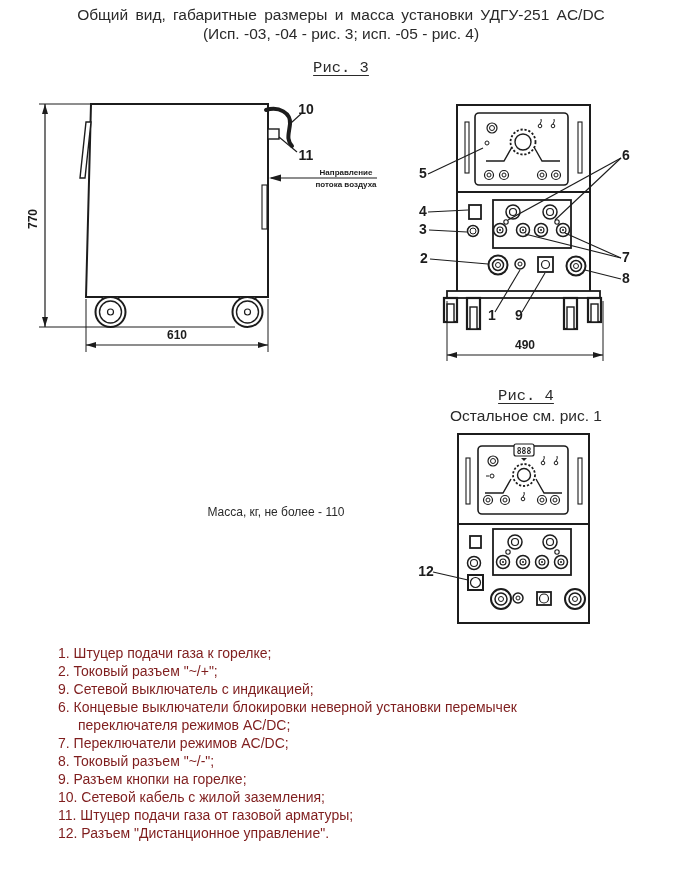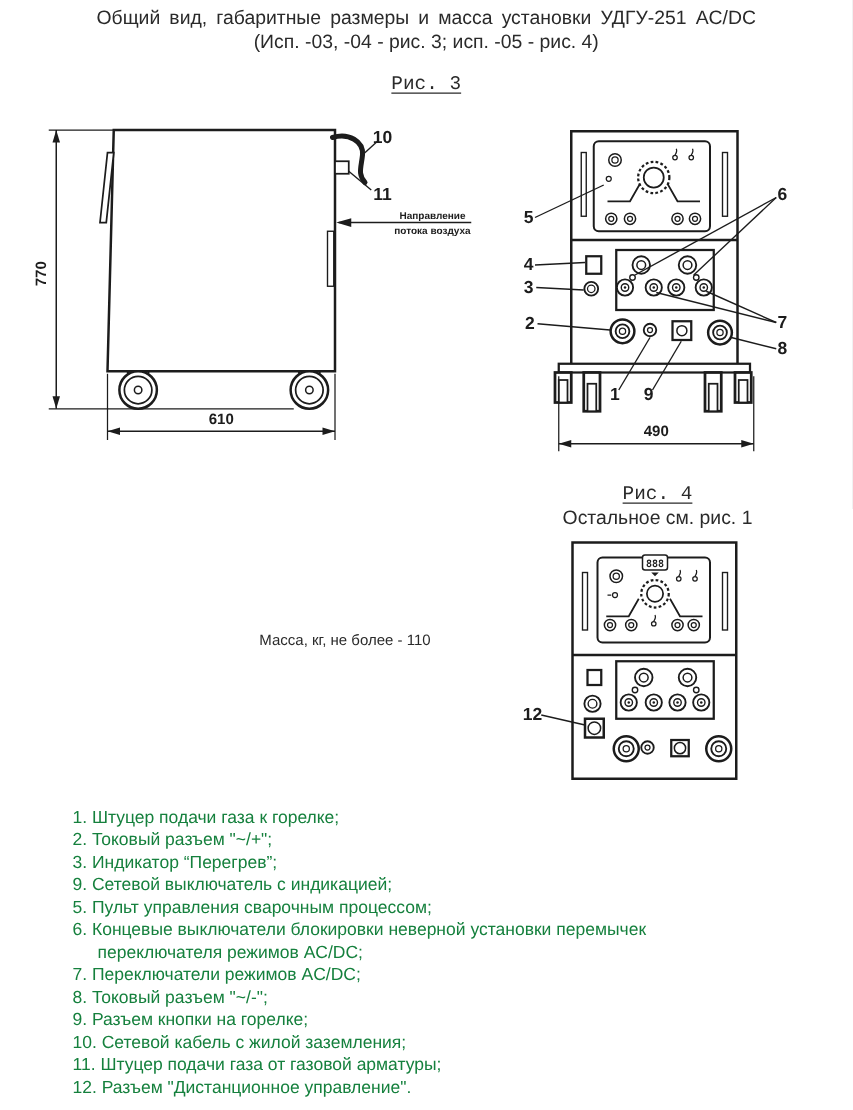--- a/index.html
+++ b/index.html
@@ -11,21 +11,21 @@
   .abs{position:absolute;}
   .title-block{top:5px;left:0;width:682px;text-align:center;
     font-size:15.5px;line-height:19px;color:#2a2a2a;}
   .title-line1{word-spacing:3px;}
   .fig-caption{font-size:15.5px;color:#2a2a2a;text-align:center;}
   .underlined{text-decoration:underline;text-underline-offset:3px;font-family:Liberation Mono, monospace;}
   .fig3-caption{top:58px;left:0;width:682px;}
   .fig4-caption{top:385px;left:395px;width:262px;line-height:20px;}
   .mass-note{top:505px;left:100px;width:352px;text-align:center;
     font-size:12px;color:#2a2a2a;}
-  .legend{top:644px;left:58px;width:500px;font-size:14px;line-height:18px;color:#15803d;}
+  .legend{top:644px;left:58px;width:500px;font-size:14px;line-height:18px;color:#7f1d1d;}
   .legend-item{padding-left:20px;text-indent:-20px;}
   svg{position:absolute;}
   svg .ink{stroke:#1c1c1c;fill:none;}
   svg .fillw{fill:#ffffff;}
   svg .solid{fill:#1c1c1c;stroke:none;}
   svg text{fill:#1c1c1c;font-family:"Liberation Sans", sans-serif;}
   svg .callout{font-size:14px;font-weight:bold;}
   svg .dim{font-size:12px;font-weight:bold;}
   svg .tiny{font-size:8px;font-weight:bold;}
   svg .seg{font-family:"DejaVu Sans Mono", monospace;font-size:8px;font-weight:bold;}
@@ -333,23 +333,21 @@
 
     <path class="ink" stroke-width="1.1" d="M18,142 L53,150"></path>
     <text class="callout" x="11" y="146" text-anchor="middle">12</text>
   </svg>
 
   <div class="abs mass-note">Масса, кг, не более - 110</div>
 
   <div class="abs legend">
     <div class="legend-item">1. Штуцер подачи газа к горелке;</div>
     <div class="legend-item">2. Токовый разъем "~/+";</div>
-    <div class="legend-item">3. Индикатор “Перегрев”;</div>
     <div class="legend-item">9. Сетевой выключатель с индикацией;</div>
-    <div class="legend-item">5. Пульт управления сварочным процессом;</div>
     <div class="legend-item">6. Концевые выключатели блокировки неверной установки перемычек переключателя режимов AC/DC;</div>
     <div class="legend-item">7. Переключатели режимов AC/DC;</div>
     <div class="legend-item">8. Токовый разъем "~/-";</div>
     <div class="legend-item">9. Разъем кнопки на горелке;</div>
     <div class="legend-item">10. Сетевой кабель с жилой заземления;</div>
     <div class="legend-item">11. Штуцер подачи газа от газовой арматуры;</div>
     <div class="legend-item">12. Разъем "Дистанционное управление".</div>
   </div>
 
 </div>

